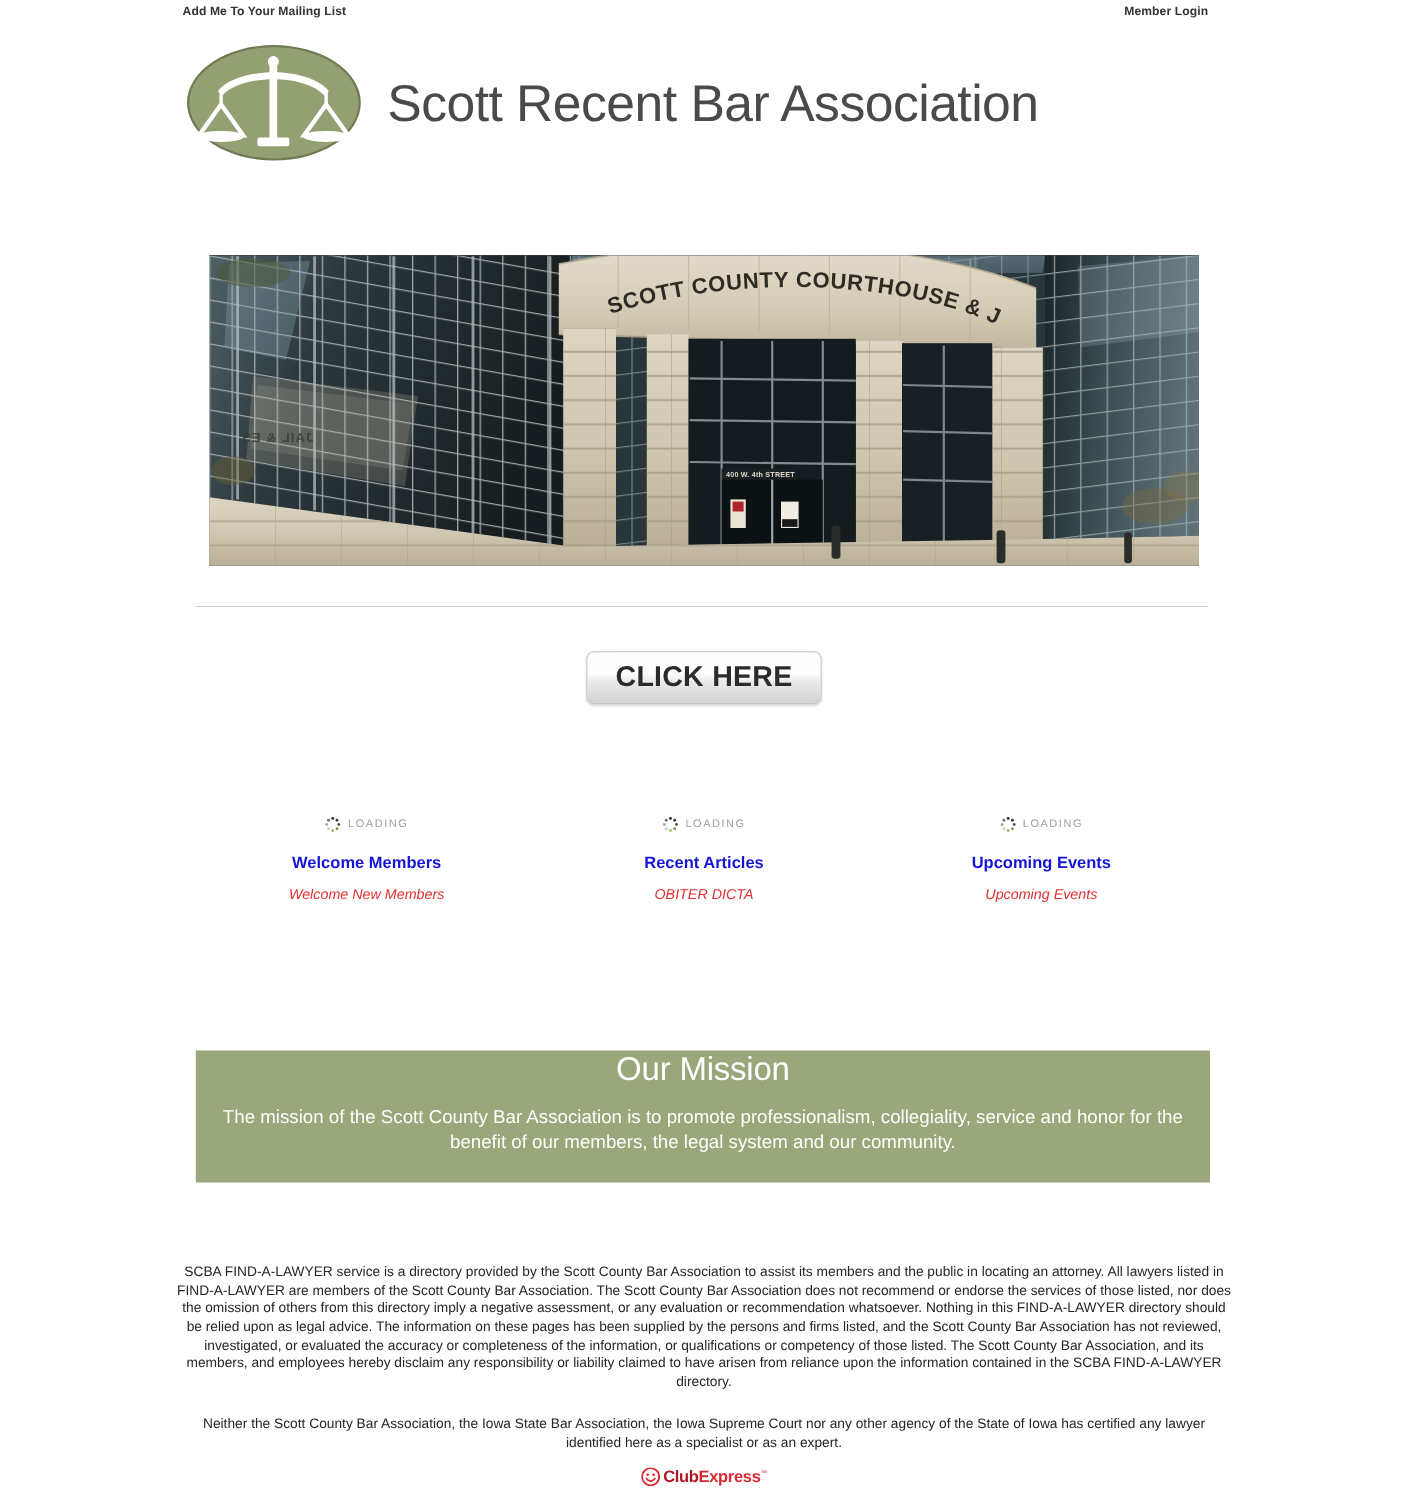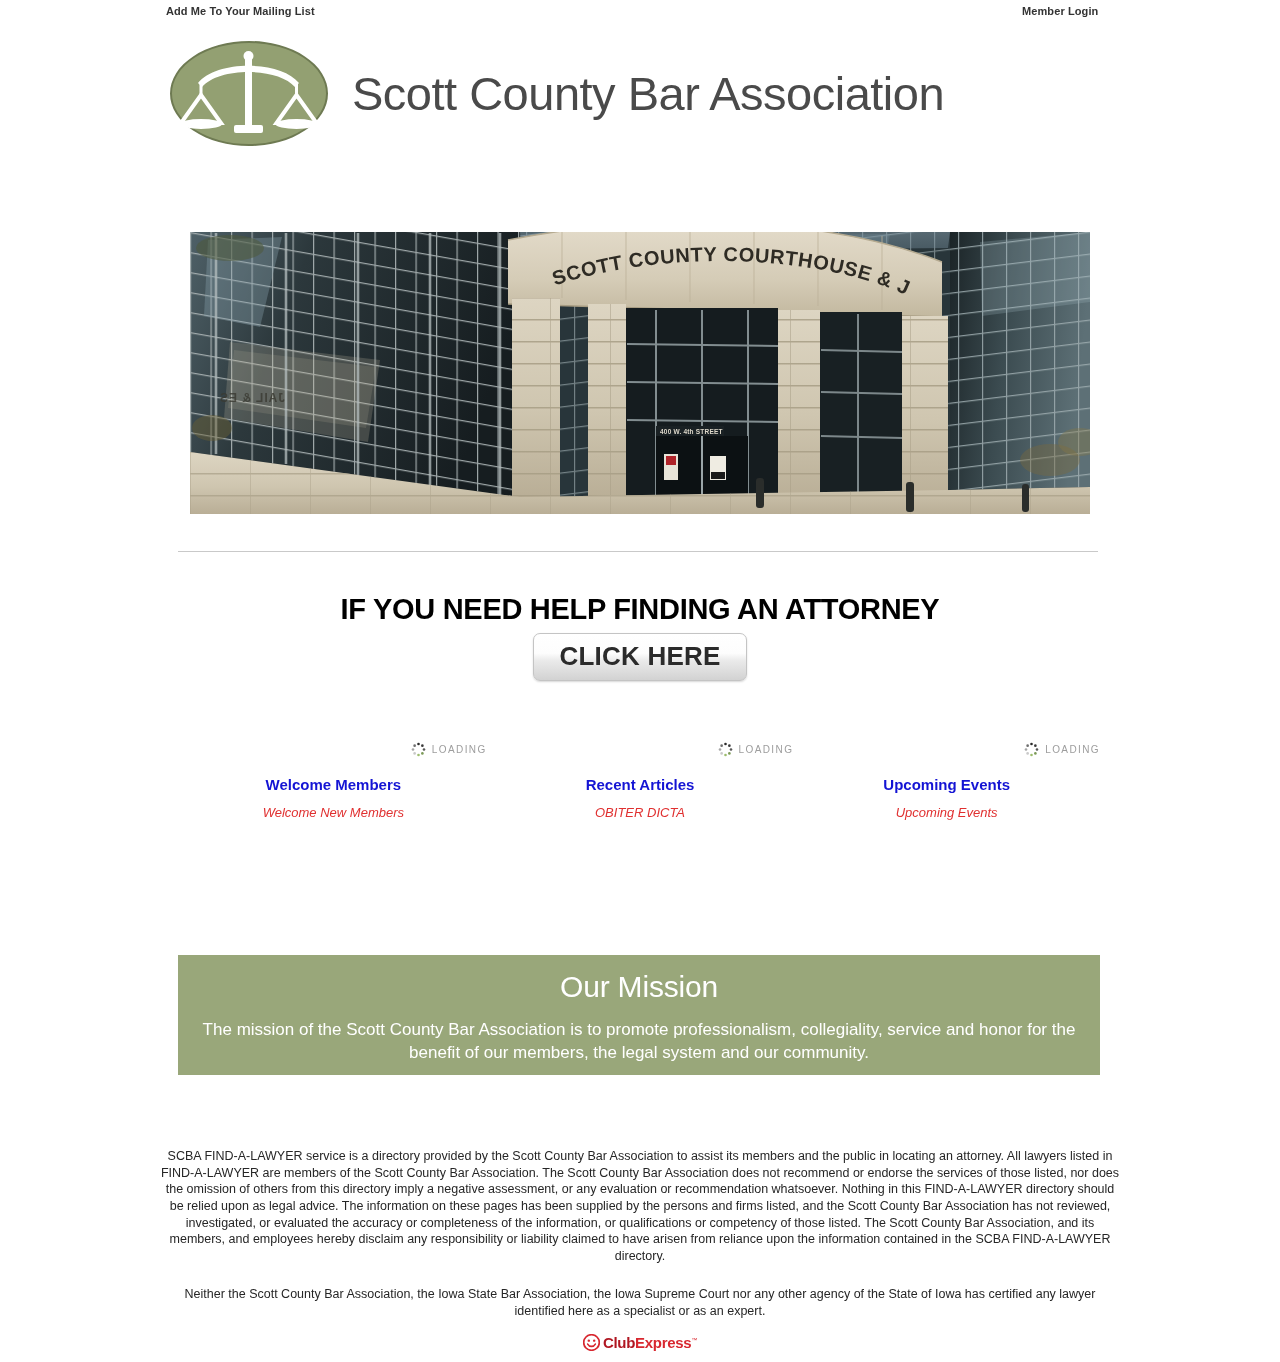--- a/index.html
+++ b/index.html
@@ -129,21 +129,21 @@
     width: 920px;
     display: flex;
   }
   .col {
     flex: 1 1 33.33%;
     text-align: center;
   }
   .loading-row {
     display: flex;
     align-items: center;
-    justify-content: flex-end;
+    justify-content: center;
     gap: 6px;
     height: 22px;
   }
   .spinner { width: 15px; height: 15px; display: block; }
   .loading-text {
     font-size: 10px;
     letter-spacing: 1.4px;
     color: #9d9d9d;
     font-weight: 400;
   }
@@ -162,21 +162,20 @@
     font-style: italic;
   }
 
   
   .mission {
     position: absolute;
     top: 955px; left: 178px;
     width: 922px; height: 120px;
     background: #99a77a;
     text-align: center;
-    padding-top: 14px;
   }
   .mission-title {
     font-size: 30px;
     font-weight: 400;
     color: #ffffff;
     letter-spacing: -0.2px;
     line-height: 1.2;
     margin: 0;
   }
   .mission-text {
@@ -263,21 +262,21 @@
 
             <path d="M29 52 L 9 80 L 49 80 Z" fill="none" stroke="#ffffff" stroke-width="4"></path>
             <ellipse cx="29" cy="81" rx="21" ry="5"></ellipse>
 
             <path d="M124.5 52 L 104.5 80 L 144.5 80 Z" fill="none" stroke="#ffffff" stroke-width="4"></path>
             <ellipse cx="124.5" cy="81" rx="21" ry="5"></ellipse>
           </g>
         </svg>
       </div>
     </div>
-    <div class="org-title">Scott County Bar Association</div>
+    <div class="org-title">Scott Recent Bar Association</div>
   </div>
 
   <div class="hero">
     <svg width="900" height="282" viewBox="0 0 900 282" aria-hidden="true">
       <defs>
         <linearGradient id="glassL" x1="0" y1="0" x2="1" y2="0.3">
           <stop offset="0%" stop-color="#4f6168"></stop>
           <stop offset="35%" stop-color="#2c383c"></stop>
           <stop offset="100%" stop-color="#161d20"></stop>
         </linearGradient>
@@ -414,21 +413,20 @@
       <ellipse cx="40" cy="16" rx="34" ry="13" fill="#4e5a3a" opacity="0.55"></ellipse>
       <ellipse cx="22" cy="196" rx="20" ry="13" fill="#6b5f34" opacity="0.45"></ellipse>
       <ellipse cx="860" cy="228" rx="30" ry="16" fill="#7a6a3c" opacity="0.40"></ellipse>
       <ellipse cx="890" cy="210" rx="22" ry="14" fill="#8a7742" opacity="0.35"></ellipse>
     </svg>
   </div>
 
   <div class="divider"></div>
 
   <div class="cta-block">
-    <div class="cta-heading">IF YOU NEED HELP FINDING AN ATTORNEY</div>
     <a class="cta-button">CLICK HERE</a>
   </div>
 
   <div class="columns">
 
     <div class="col">
       <div class="loading-row">
         <svg class="spinner" viewBox="0 0 24 24" aria-hidden="true">
           <circle cx="12" cy="3.2" r="2.1" fill="#2b2b2b"></circle>
           <circle cx="18.2" cy="5.8" r="2.1" fill="#3a3a3a"></circle>

